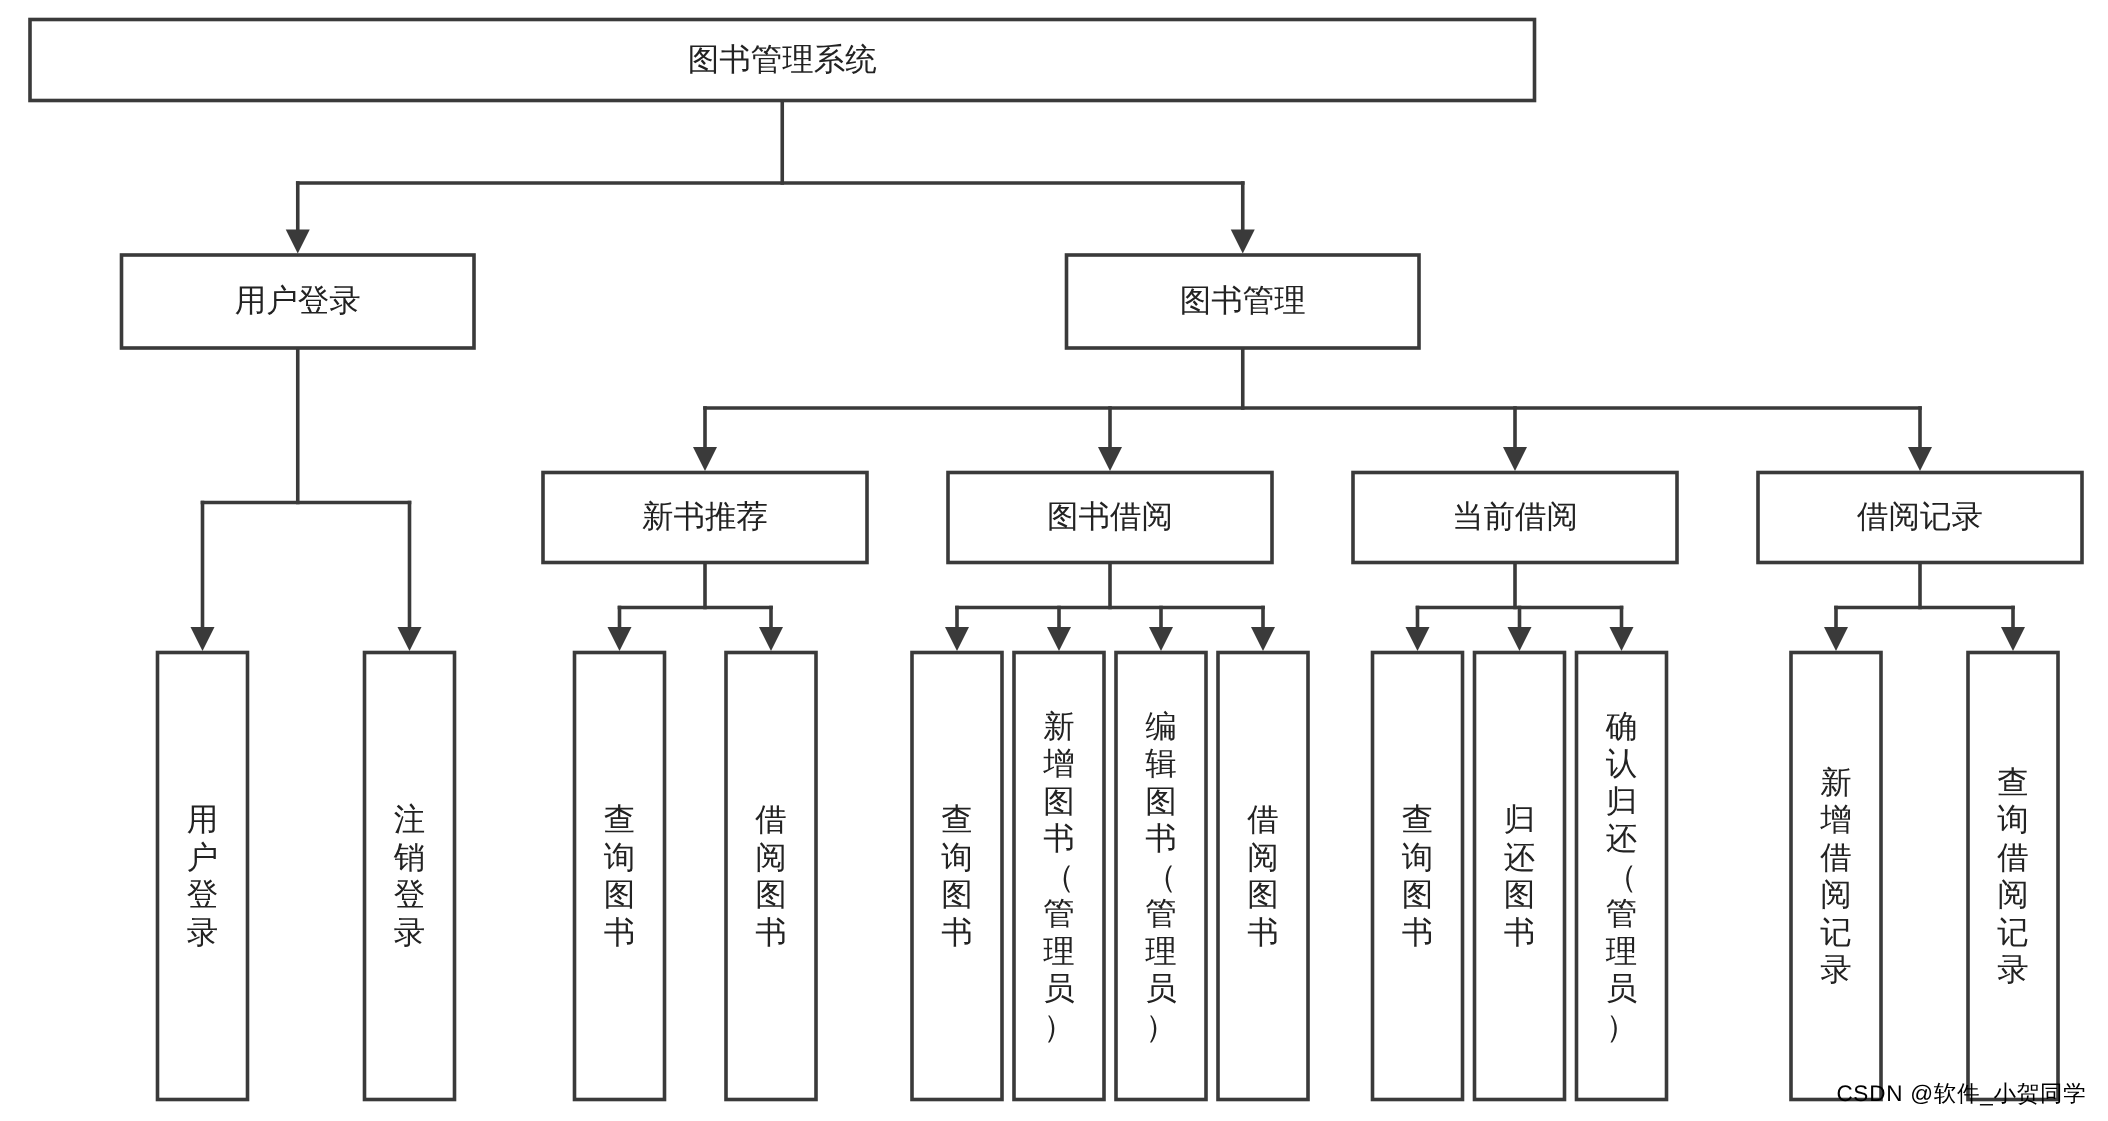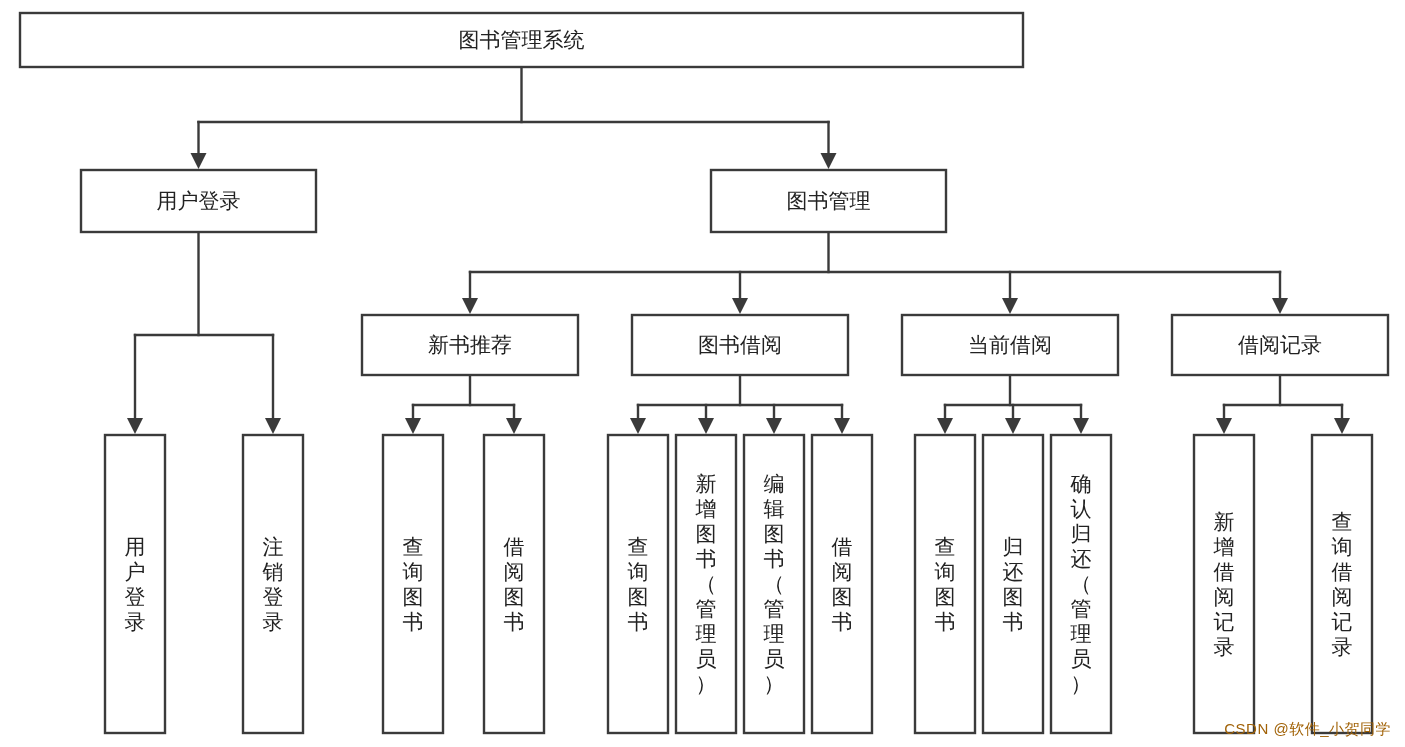--- a/index.html
+++ b/index.html
@@ -51,21 +51,21 @@
   .node-label-vertical {
     fill: #222222;
     font-family: "Liberation Sans", "DejaVu Sans", sans-serif;
     font-size: 21px;
     text-anchor: middle;
   }
   .watermark {
     position: absolute;
     right: 14px;
     bottom: 8px;
-    color: #a16207;
+    color: #000000;
     font-size: 15px;
     font-family: "Liberation Sans", "DejaVu Sans", sans-serif;
     letter-spacing: 0.5px;
     white-space: nowrap;
     user-select: none;
   }
 </style>
 </head>
 <body>
 

